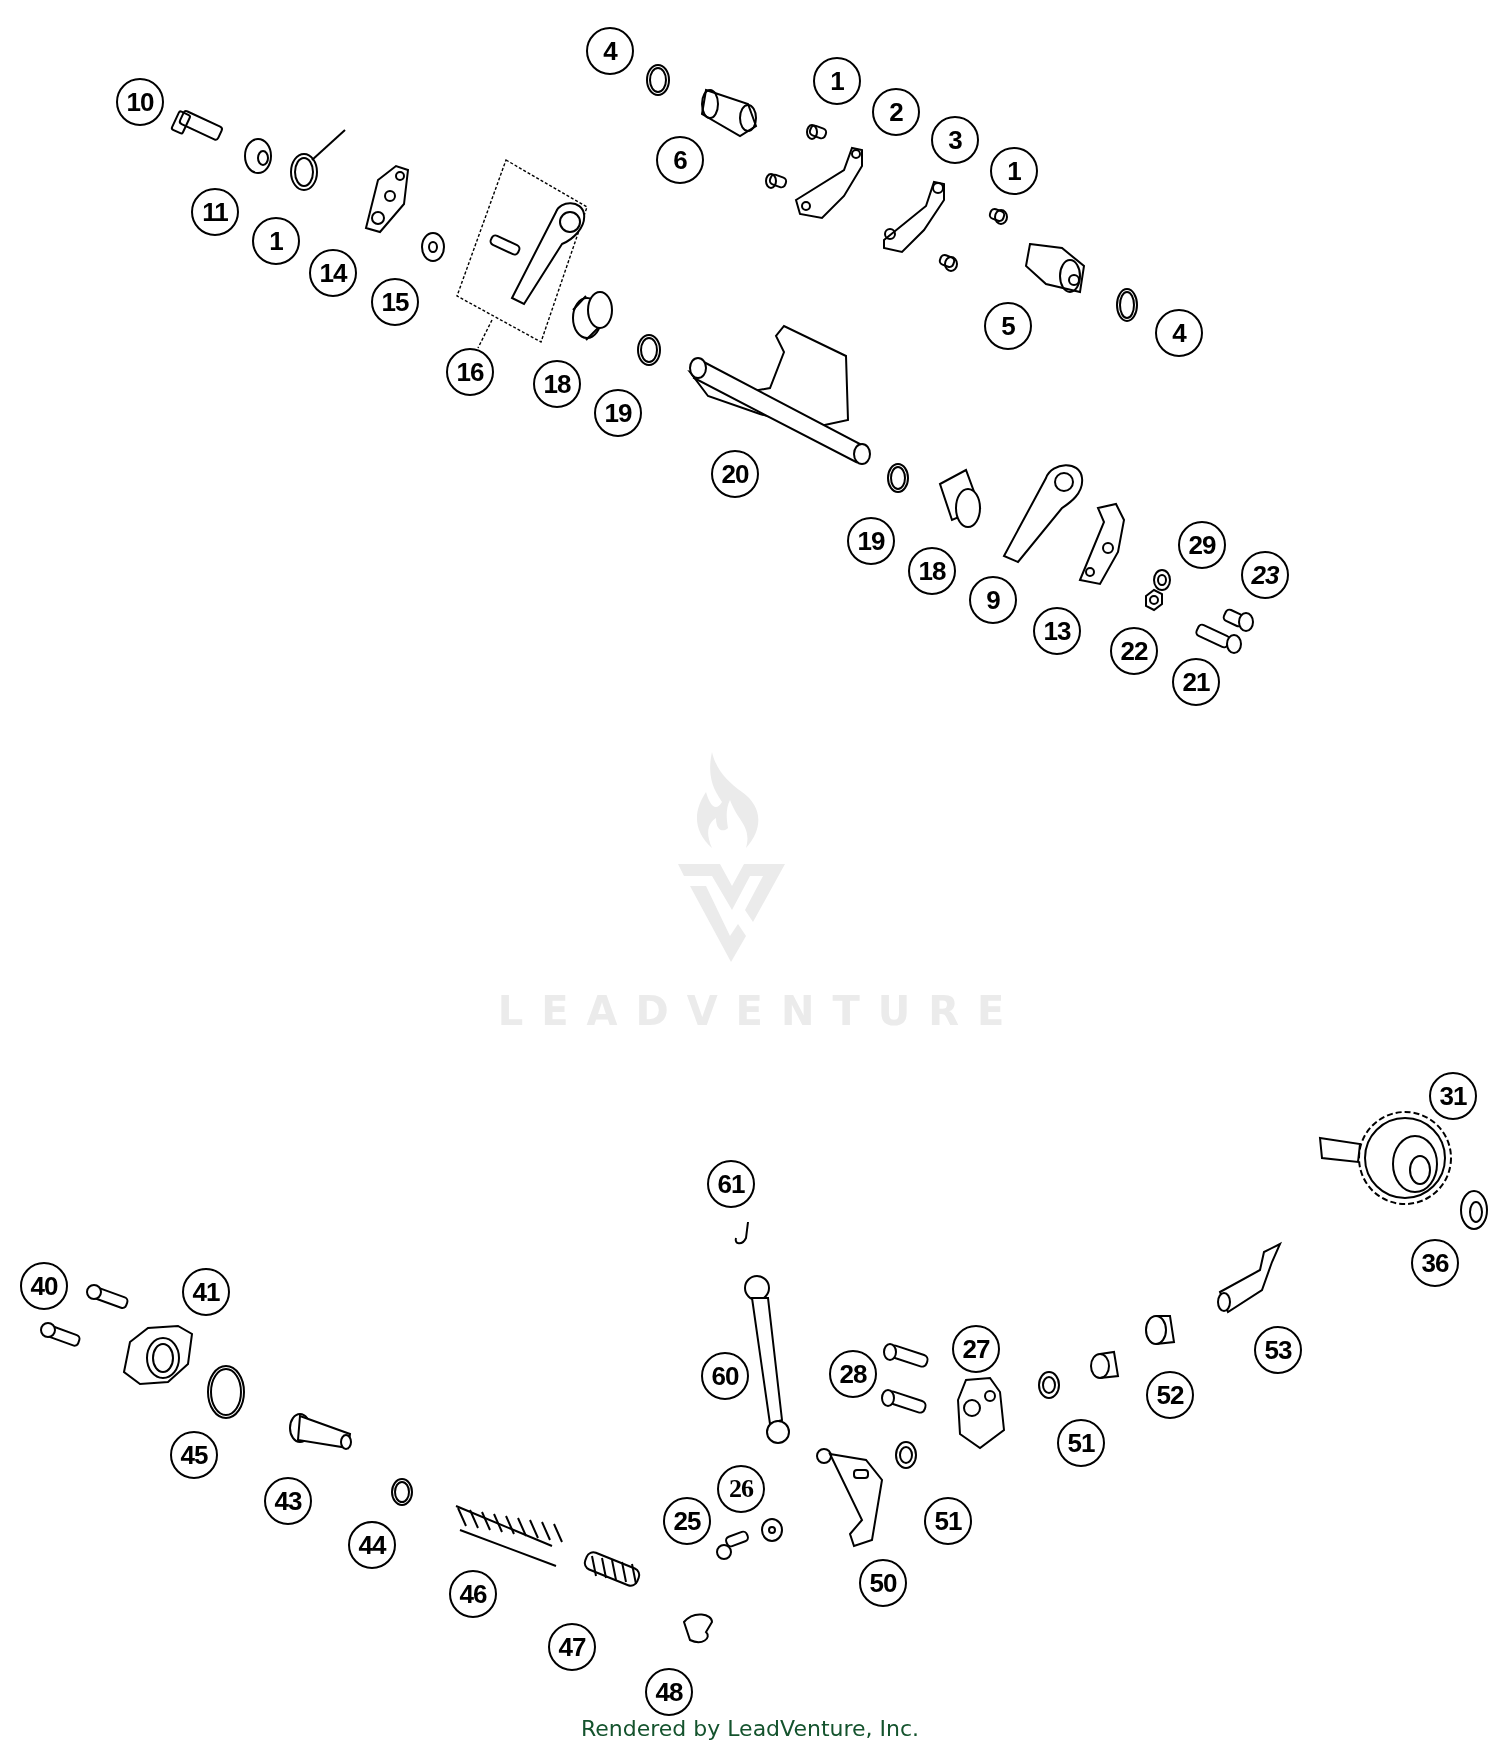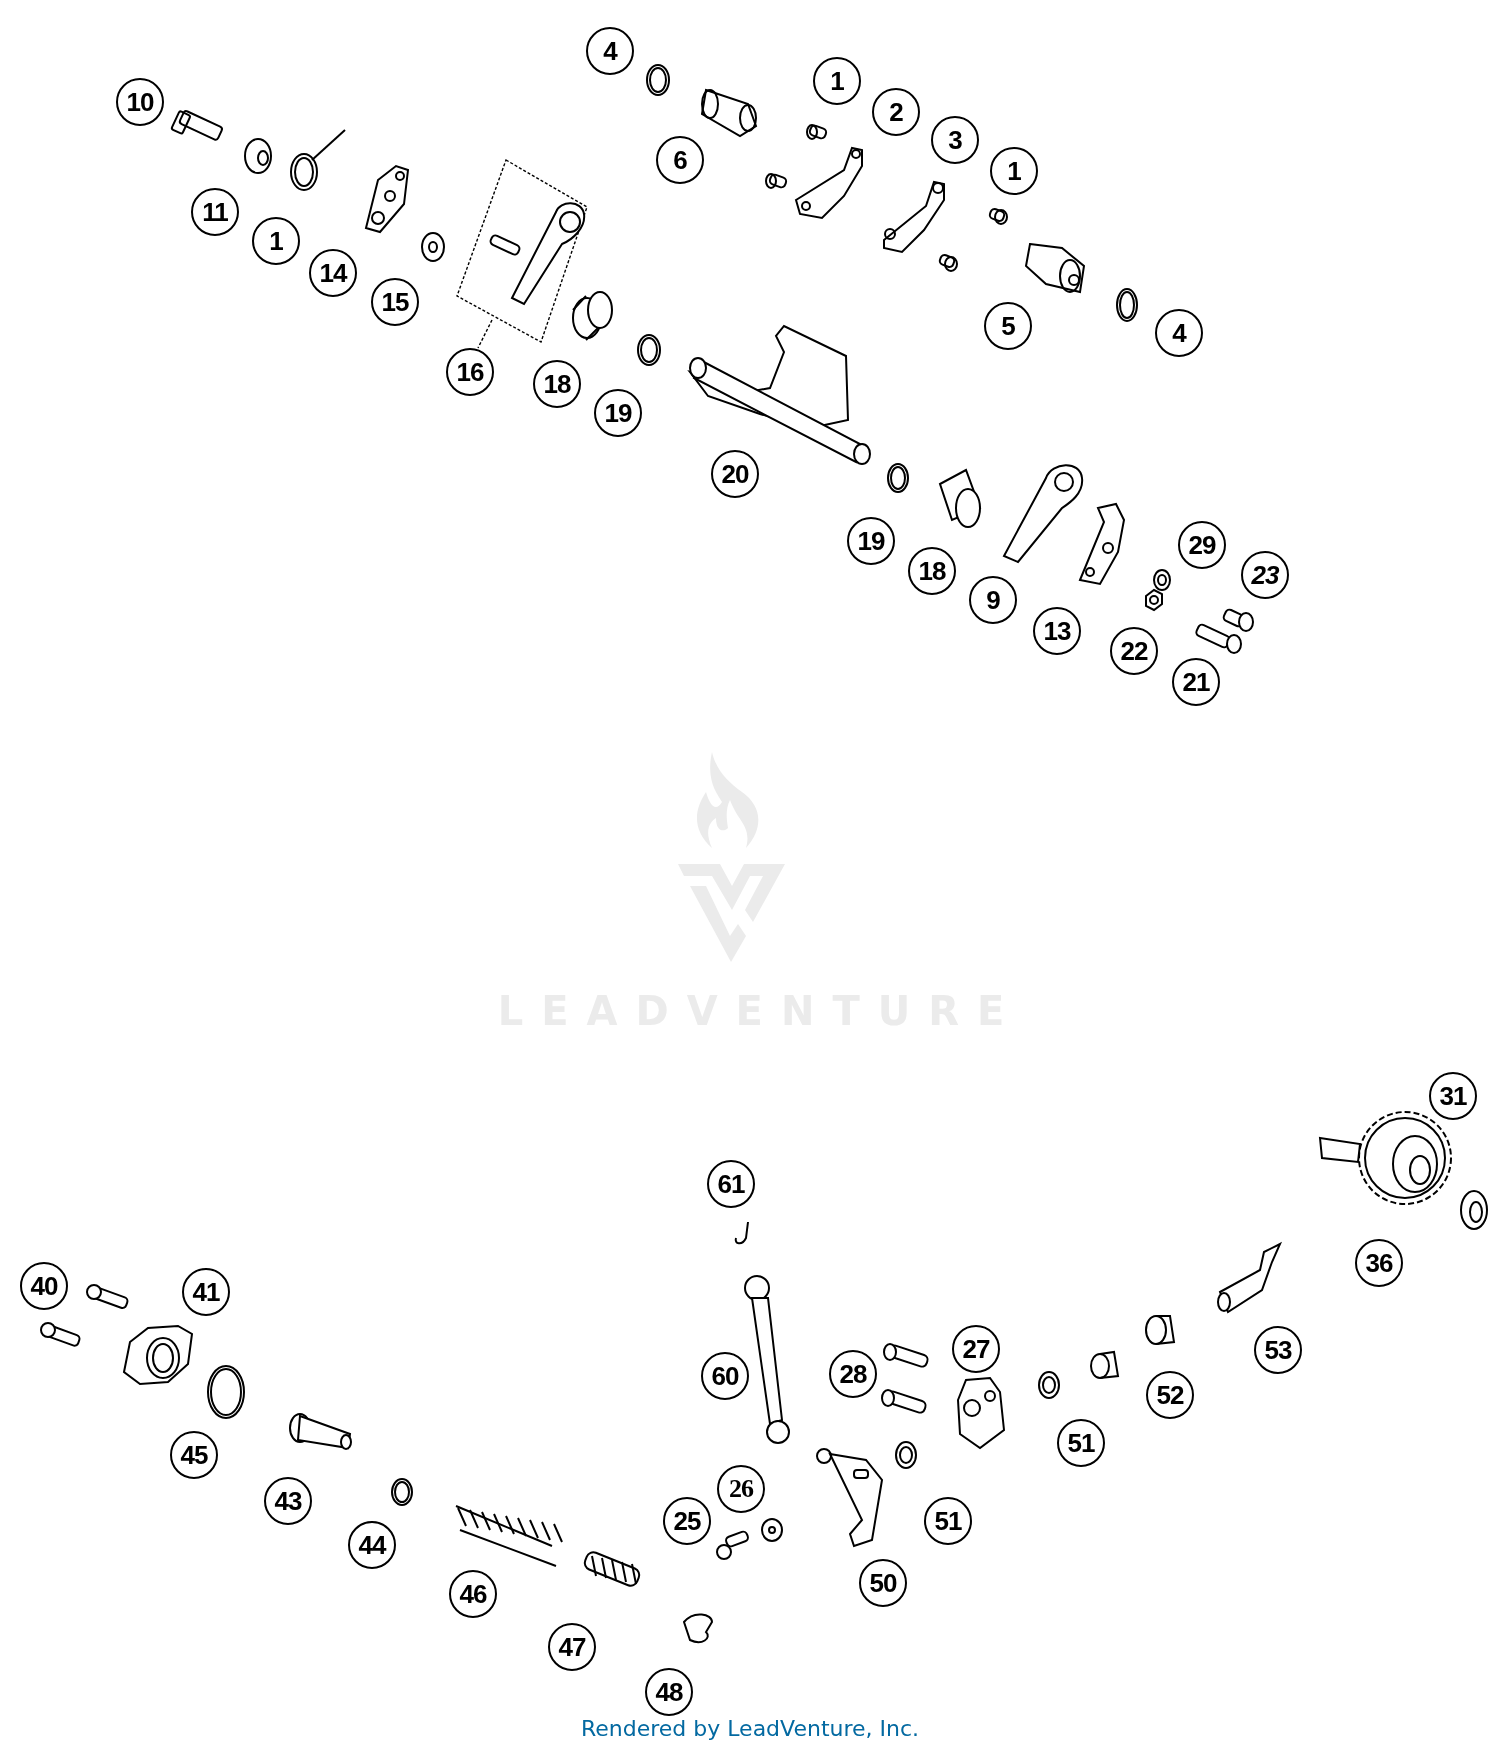--- a/index.html
+++ b/index.html
@@ -1,21 +1,21 @@
 <!DOCTYPE html>
 <html><head>
 <meta charset="utf-8">
 <style>
   html,body{margin:0;padding:0;background:#ffffff;}
   body{width:1500px;height:1756px;position:relative;overflow:hidden;font-family:"Liberation Sans",sans-serif;}
   .canvas{position:absolute;left:0;top:0;width:1500px;height:1756px;}
   .callout{position:absolute;width:48px;height:48px;margin-left:-24px;margin-top:-24px;border:2.5px solid #000;border-radius:50%;box-sizing:border-box;background:#fff;display:flex;align-items:center;justify-content:center;font-family:"Liberation Sans",sans-serif;font-weight:bold;font-size:26px;color:#000;letter-spacing:-1px;cursor:pointer;}
   .watermark{position:absolute;left:480px;top:740px;width:560px;height:290px;}
   .wm-text{position:absolute;left:0;right:0;top:248px;text-align:center;font-family:"DejaVu Sans",sans-serif;font-weight:bold;font-size:40px;letter-spacing:18px;color:#ebebeb;}
-  .footer{position:absolute;left:0;width:1500px;top:1716px;text-align:center;font-family:"DejaVu Sans",sans-serif;font-size:22px;color:#0369a1;}
+  .footer{position:absolute;left:0;width:1500px;top:1716px;text-align:center;font-family:"DejaVu Sans",sans-serif;font-size:22px;color:#14532d;}
   svg.parts{position:absolute;left:0;top:0;}
   svg.parts *{fill:none;stroke:#000;stroke-width:2;}
   svg.parts .fillw{fill:#fff;}
   svg.parts .dash{stroke-dasharray:3 2;stroke-width:1.4;}
 </style>
 </head>
 <body>
 
 <div class="canvas">
 
@@ -282,21 +282,21 @@
       <div class="callout" style="left: 735px; top: 474px;">20</div>
       <div class="callout" style="left: 871px; top: 541px;">19</div>
       <div class="callout" style="left: 932px; top: 571px;">18</div>
       <div class="callout" style="left: 993px; top: 600px;">9</div>
       <div class="callout" style="left: 1057px; top: 631px;">13</div>
       <div class="callout" style="left: 1134px; top: 651px;">22</div>
       <div class="callout" style="left: 1196px; top: 682px;">21</div>
       <div class="callout" style="left: 1202px; top: 545px;">29</div>
       <div class="callout" style="left: 1265px; top: 575px; font-style: italic;">23</div>
       <div class="callout" style="left: 1453px; top: 1096px;">31</div>
-      <div class="callout" style="left: 1379px; top: 1263px;">36</div>
+      <div class="callout" style="left: 1435px; top: 1263px;">36</div>
       <div class="callout" style="left: 1278px; top: 1350px; text-align: center;">53</div>
       <div class="callout" style="left: 1170px; top: 1395px;">52</div>
       <div class="callout" style="left: 1081px; top: 1443px;">51</div>
       <div class="callout" style="left: 976px; top: 1349px;">27</div>
       <div class="callout" style="left: 853px; top: 1374px;">28</div>
       <div class="callout" style="left: 948px; top: 1521px;">51</div>
       <div class="callout" style="left: 883px; top: 1583px;">50</div>
       <div class="callout" style="left: 731px; top: 1184px;">61</div>
       <div class="callout" style="left: 725px; top: 1376px;">60</div>
       <div class="callout" style="left: 741px; top: 1489px; font-family: Liberation Serif, serif;">26</div>

